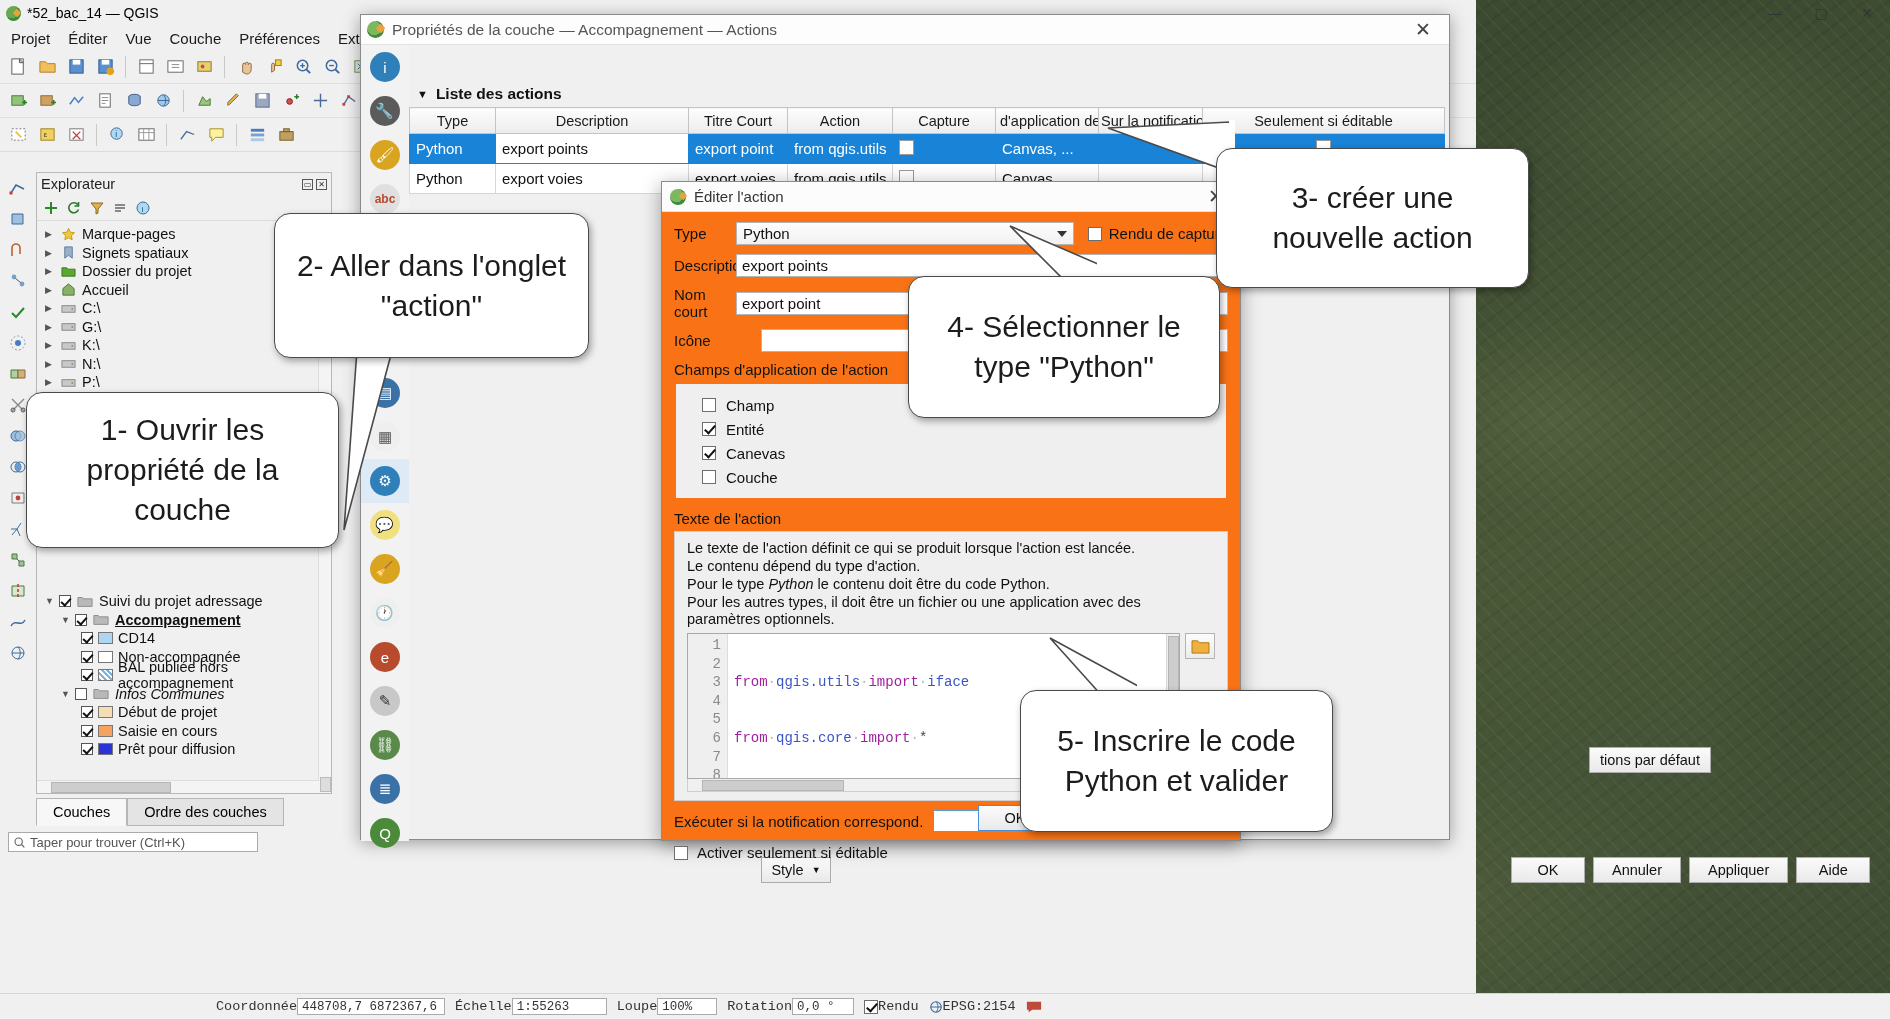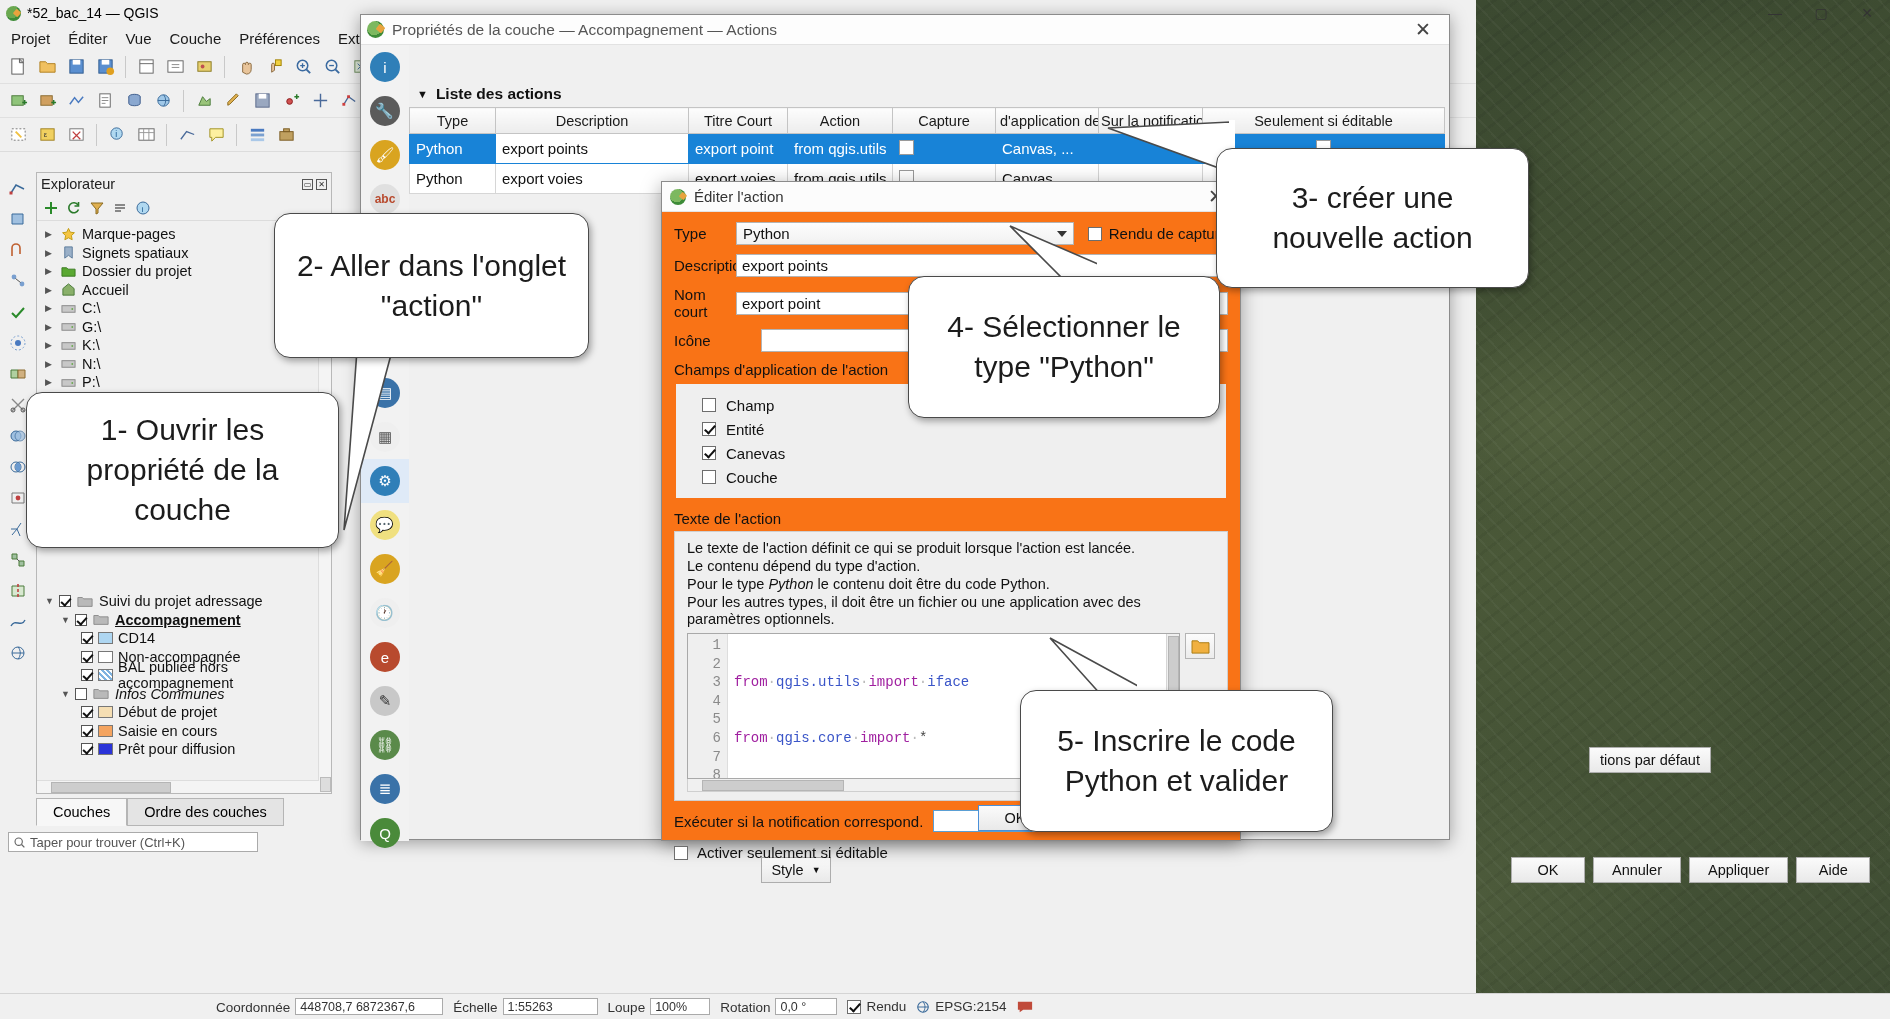--- a/index.html
+++ b/index.html
@@ -156,21 +156,21 @@
   .act-edit-chk{display:flex;align-items:center;gap:9px;margin-top:12px;font-size:15px;color:#111;}
   .ed-buttons{position:absolute;right:10px;bottom:9px;display:flex;gap:8px;}
   
   .callout{position:absolute;background:#fff;border:1px solid #4a4a4a;border-radius:16px;
     box-shadow:2px 3px 7px rgba(0,0,0,.35);display:flex;align-items:center;justify-content:center;
     text-align:center;color:#1c1c1c;font-size:30px;line-height:40px;padding:10px 18px;z-index:60;}
   .tail{position:absolute;z-index:59;}
   
   #statusbar{position:absolute;left:0;bottom:0;width:1890px;height:26px;background:#f0f0f0;border-top:1px solid #d4d4d4;
     display:flex;align-items:center;font-size:13.5px;color:#333;gap:10px;padding:0 6px;}
-  .sb-i{display:flex;align-items:flex-end;gap:5px;}
+  .sb-i{display:flex;align-items:center;font-family:Liberation Mono, monospace;}
   .sb-inp{height:17px;border:1px solid #aaa;background:#fff;display:flex;align-items:center;padding:0 4px;font-size:12.5px;color:#333;}
   
   #winctl{position:absolute;right:0;top:0;width:140px;height:26px;display:flex;align-items:center;justify-content:flex-end;gap:0;z-index:5;}
   #winctl div{width:46px;height:26px;display:flex;align-items:center;justify-content:center;font-size:14px;color:#333;}
 </style>
 </head>
 <body>
 
 <div id="map-bg"></div>
 

